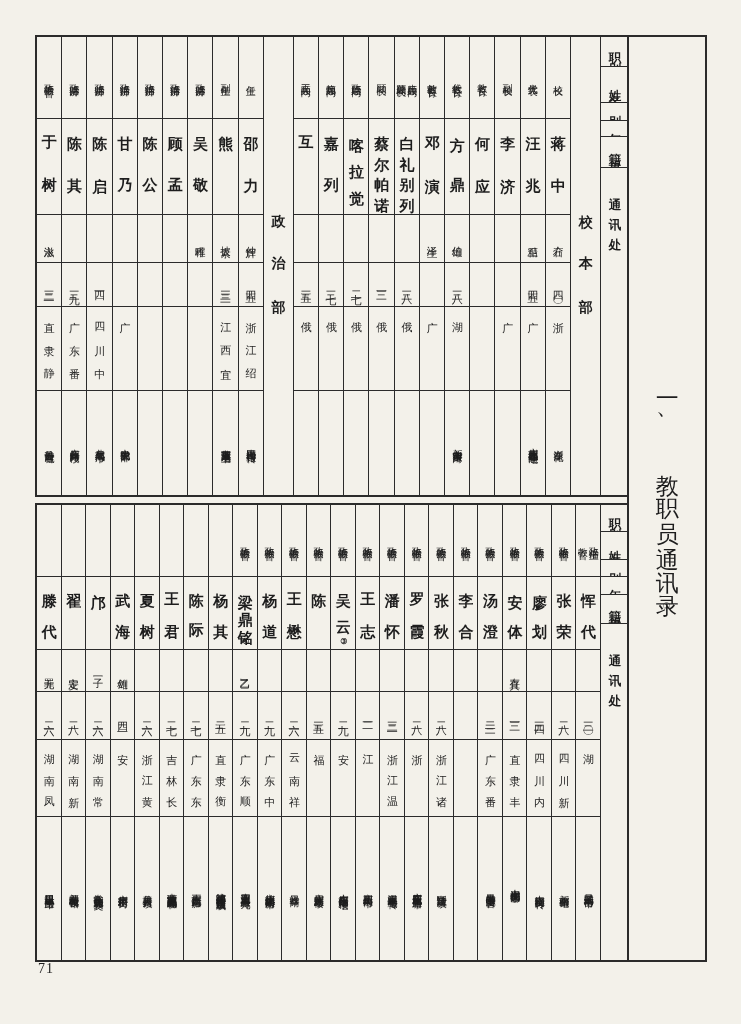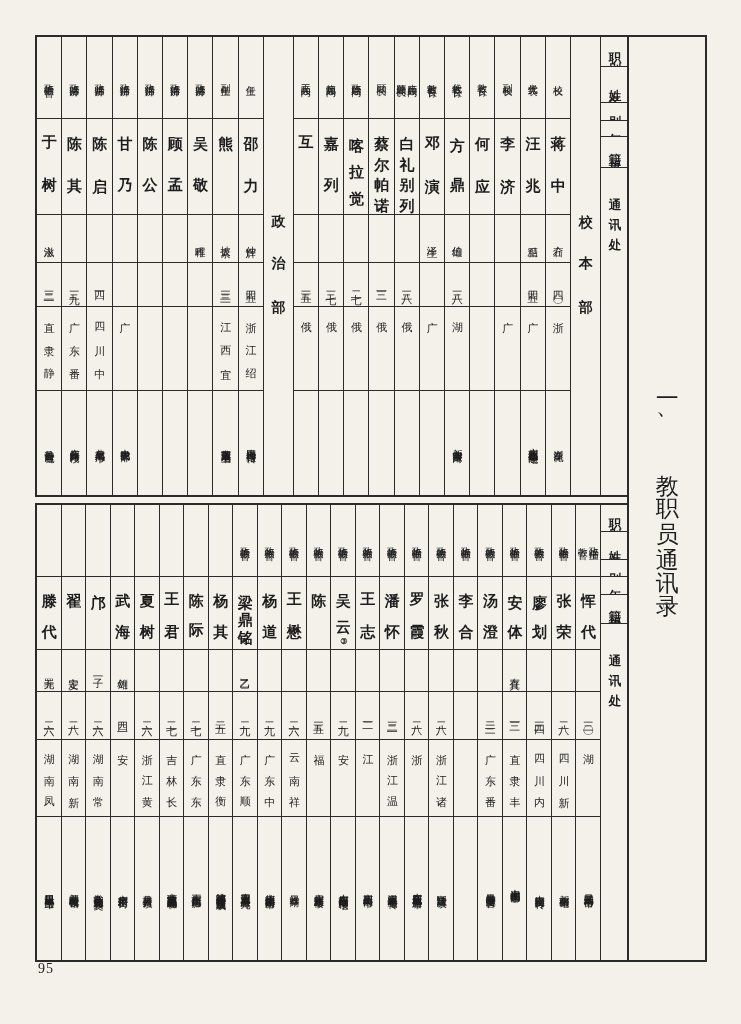--- a/index.html
+++ b/index.html
@@ -1009,14 +1009,14 @@
           <div class="txt"><span>湖南凤凰</span></div>
         </div>
         <div class="cell r5 c-address">
           <div class="txt"><span>汉口日租界南小路二十五号</span></div>
         </div>
       </div>
     </div>
   <div id="title-strip">
     <div class="txt"><span>一、教职员通讯录</span><span class="note">①</span></div>
   </div>
-  <div id="page-number">95</div>
+  <div id="page-number">71</div>
 </div>
 
 </body></html>

